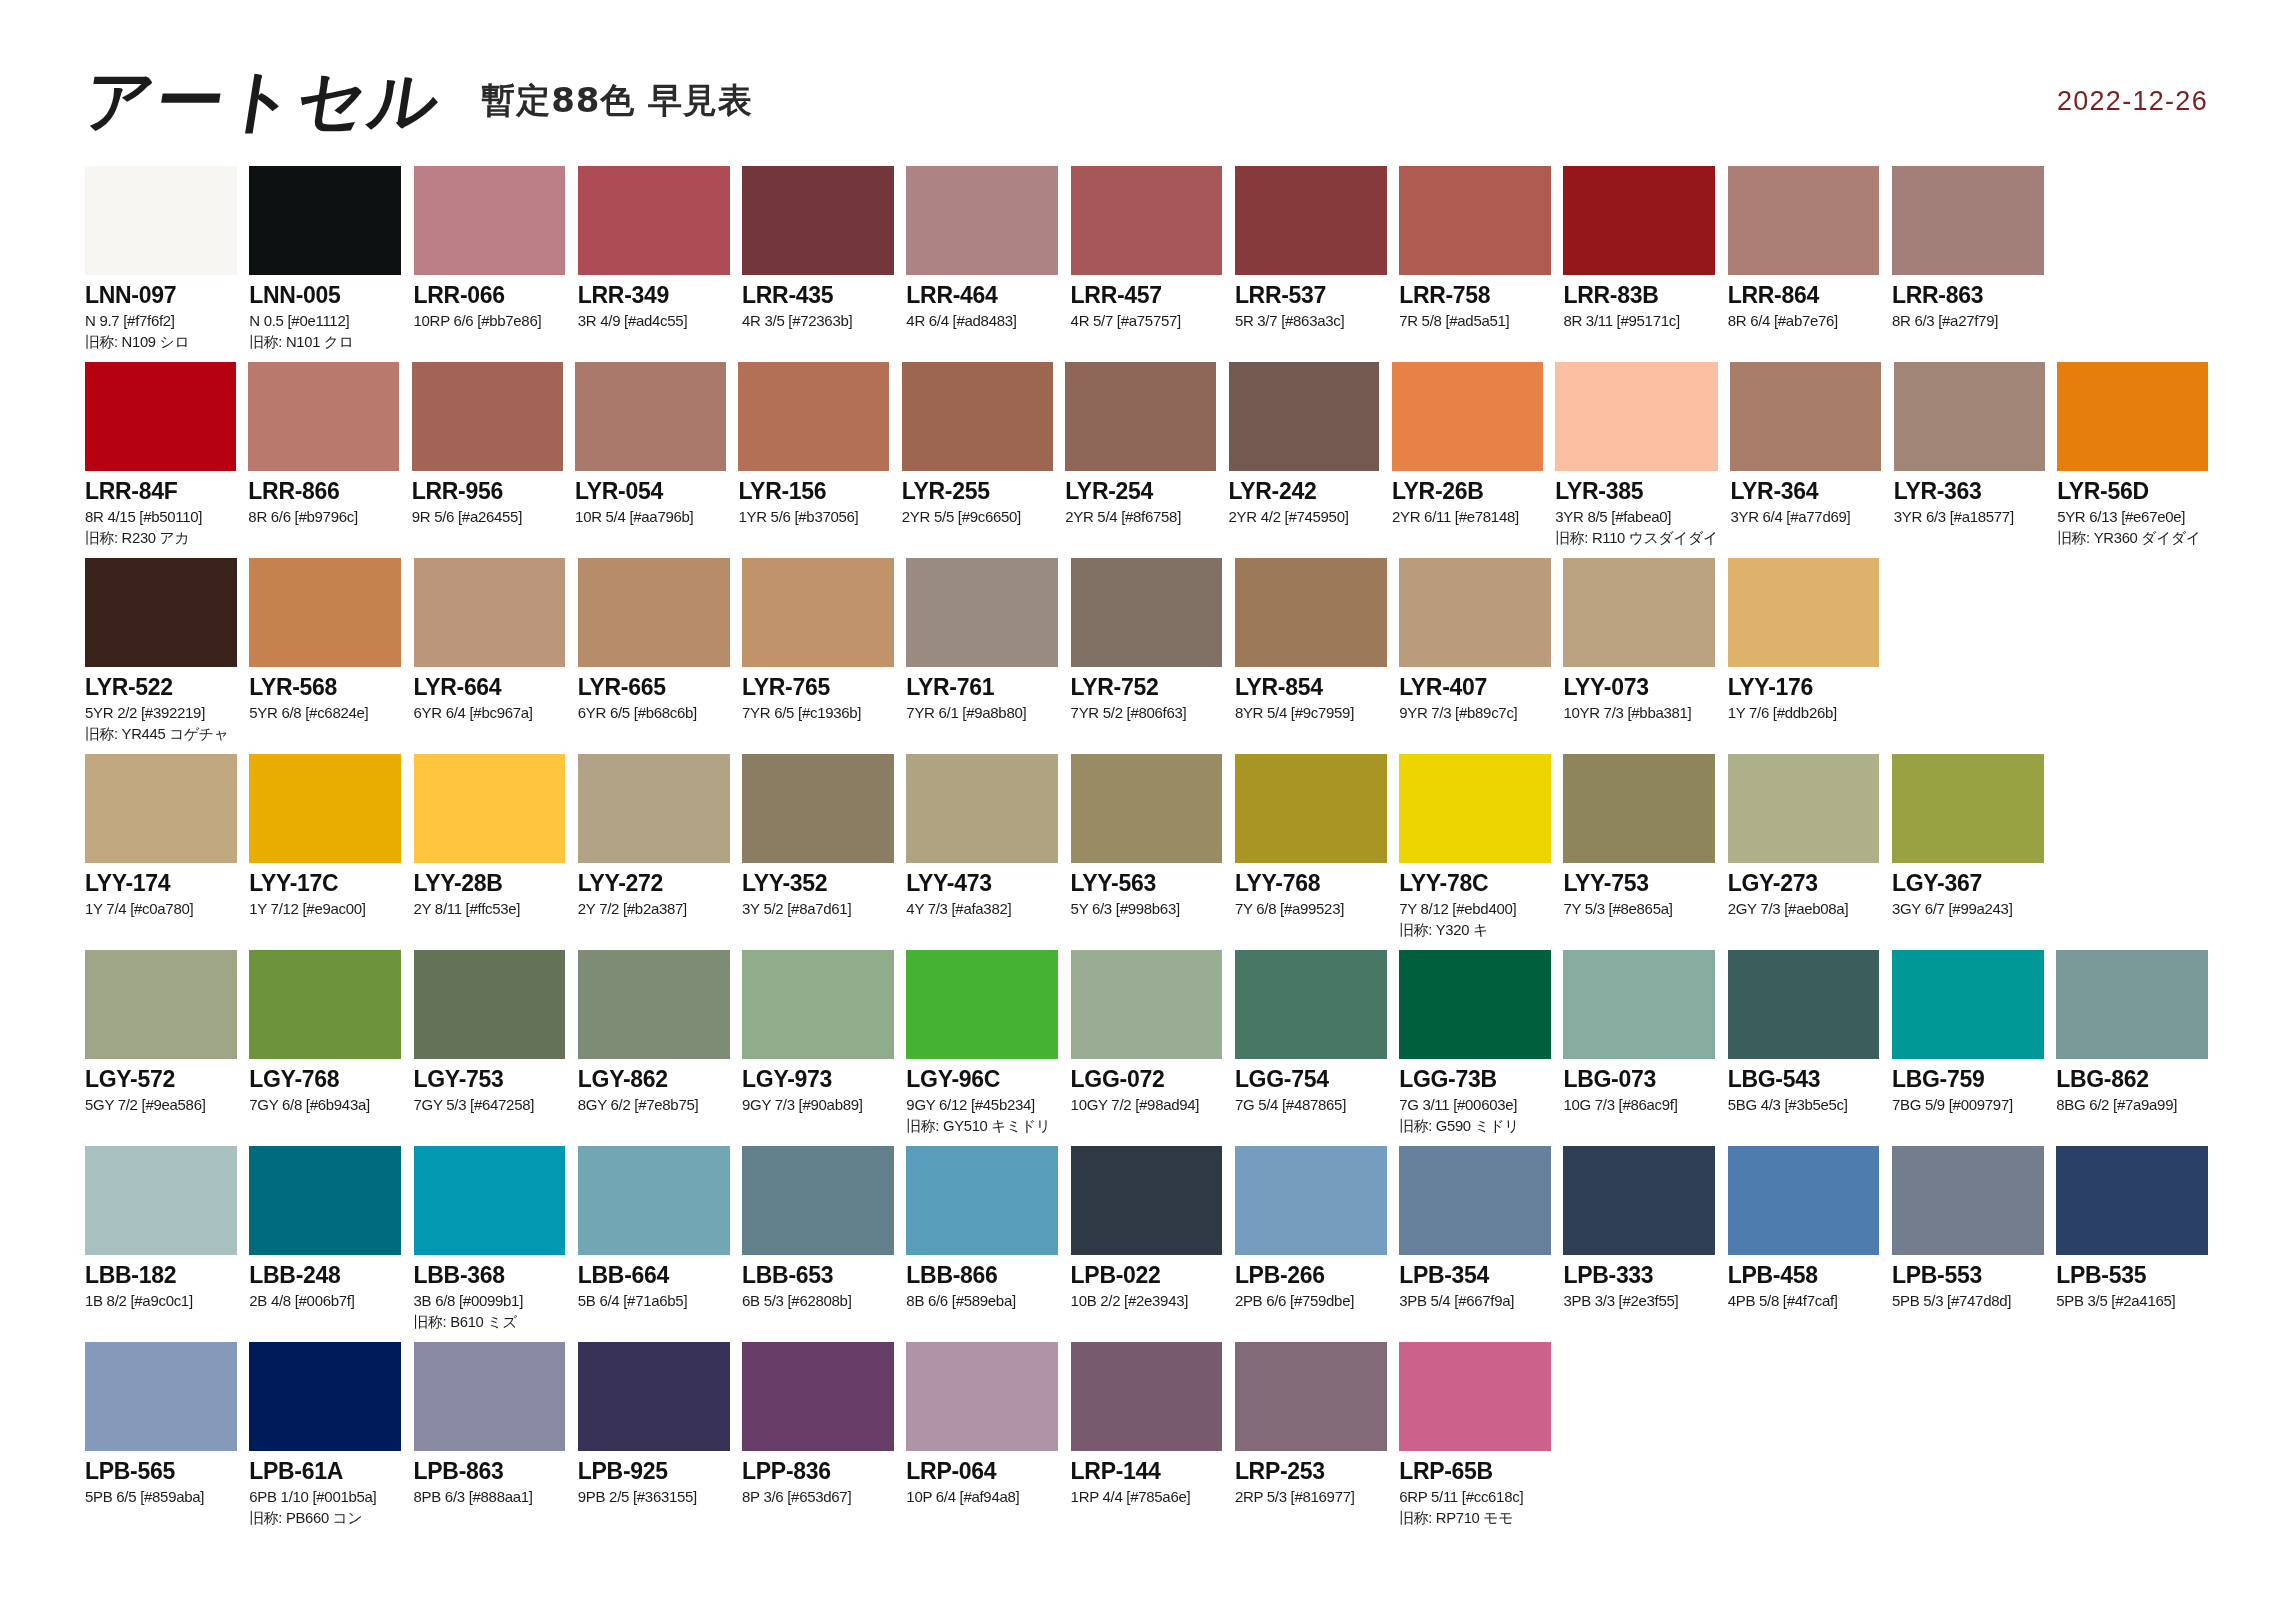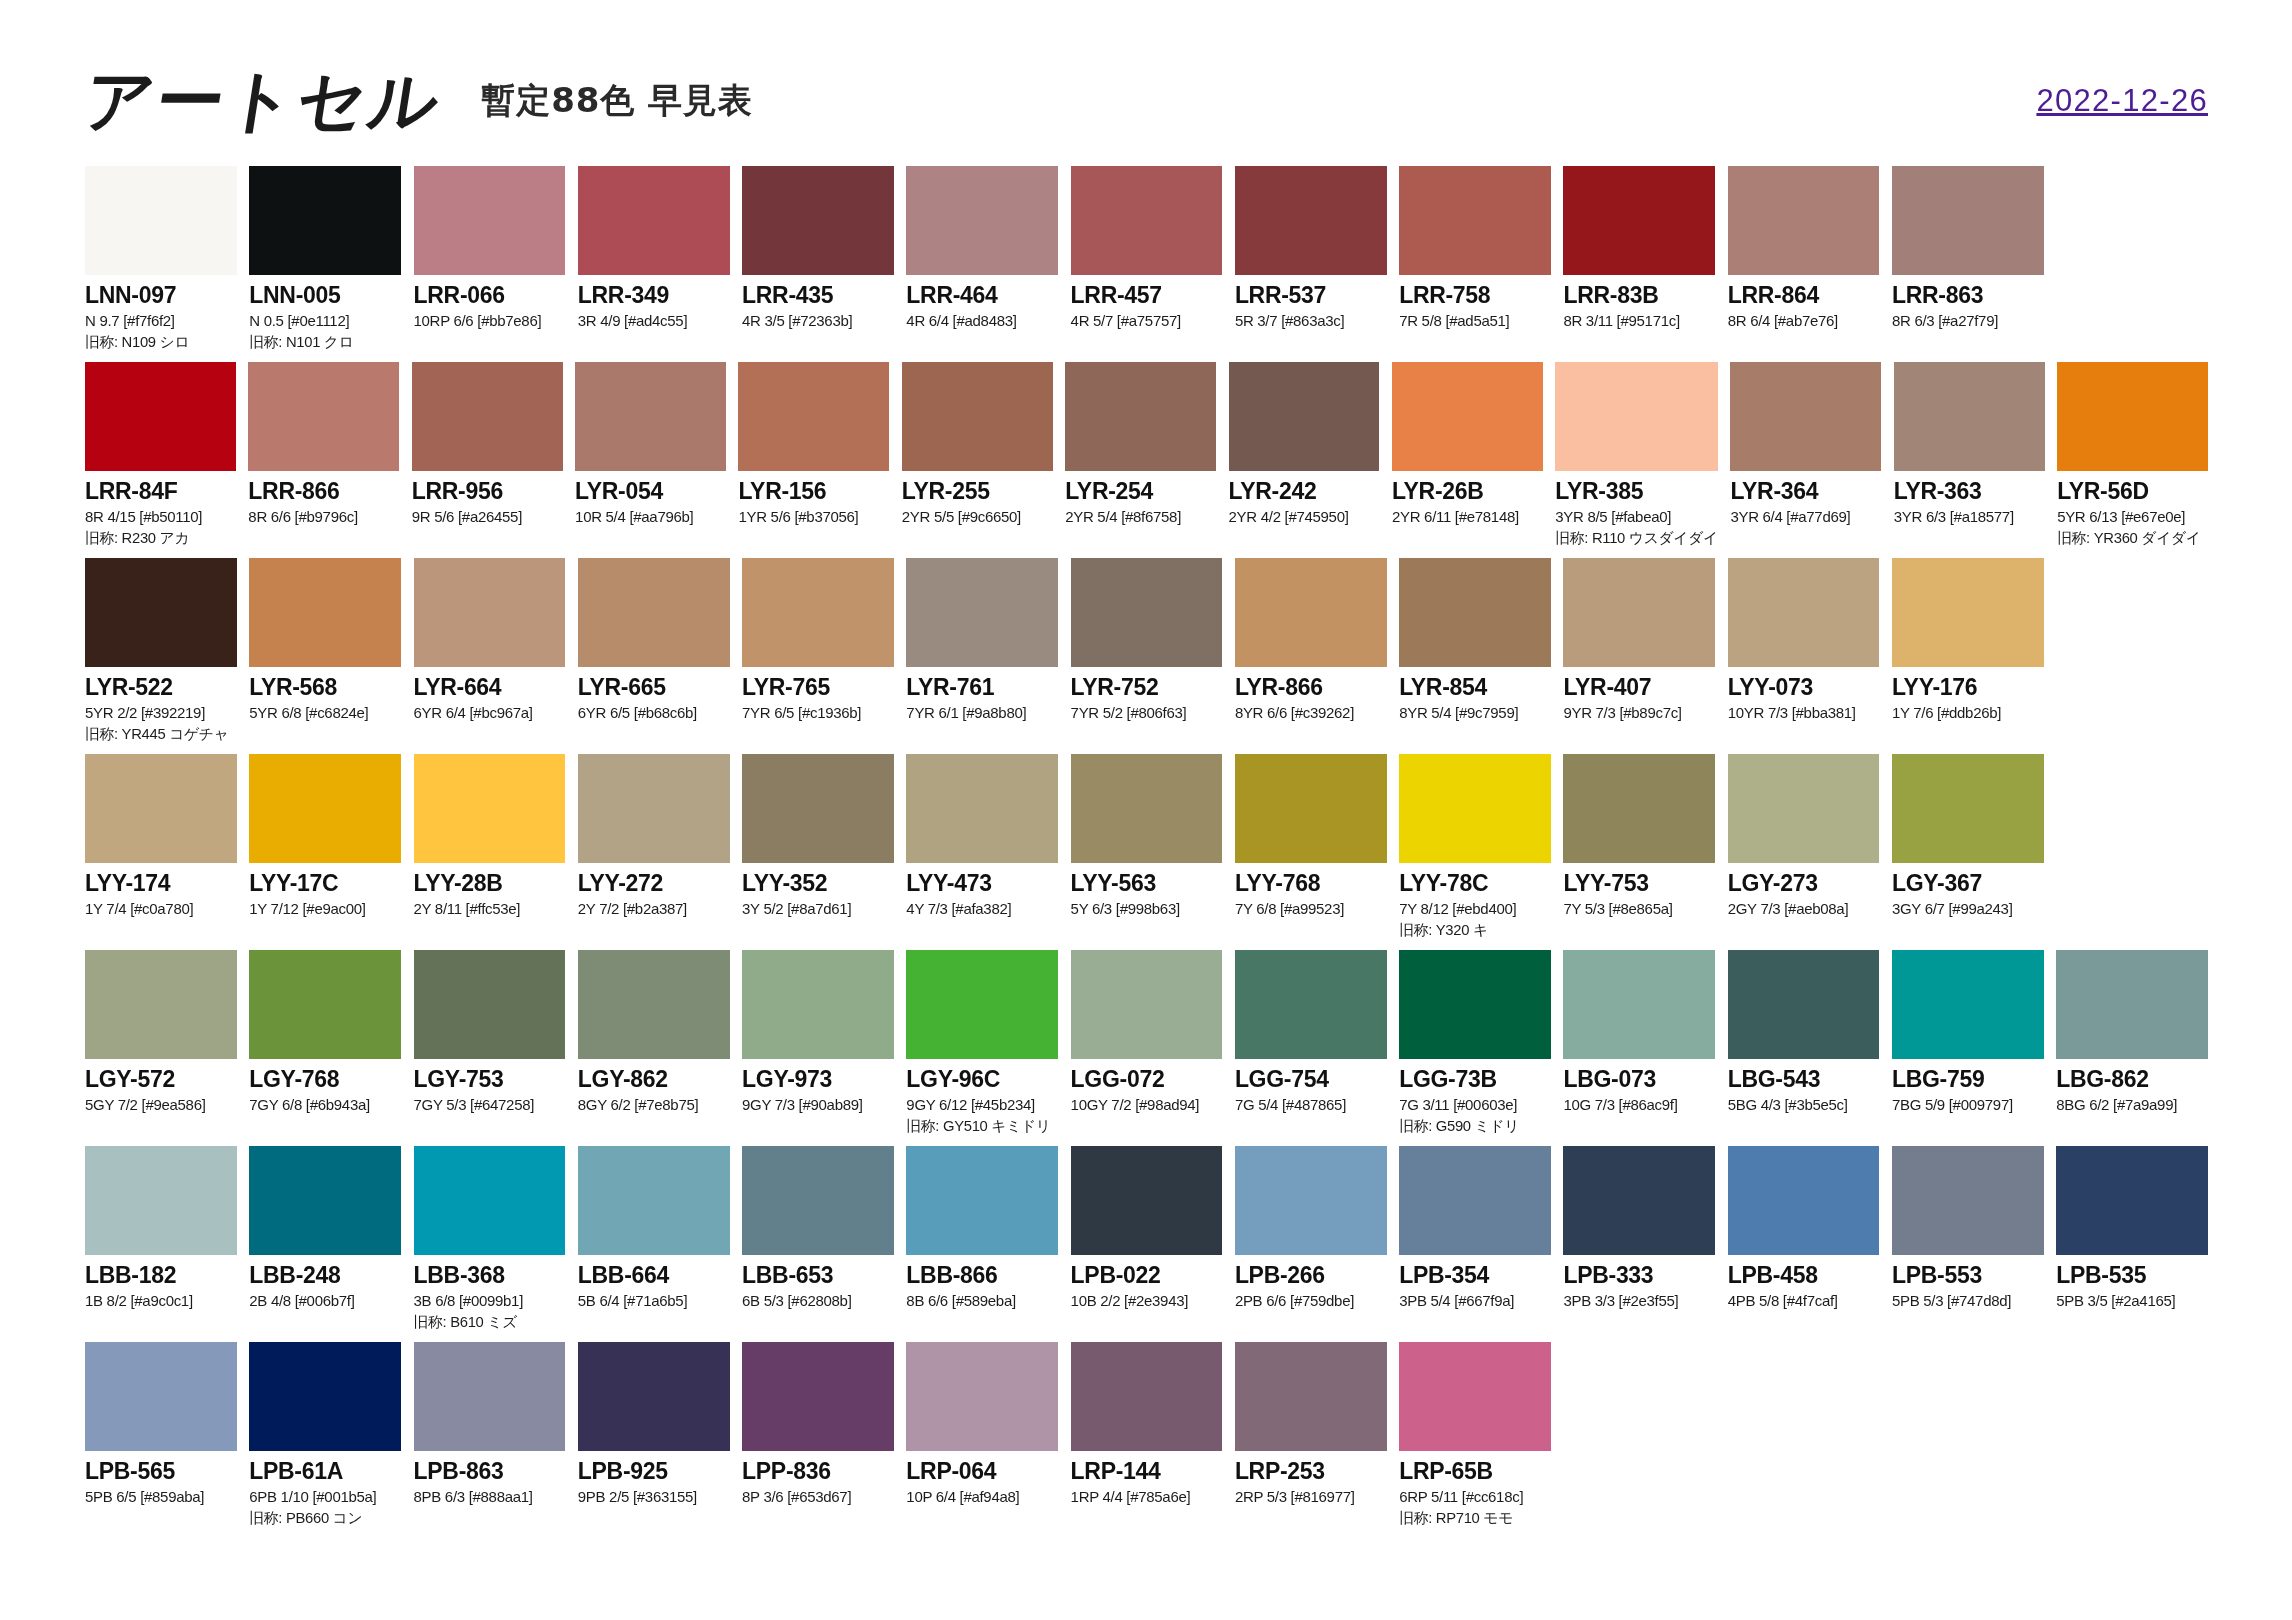--- a/index.html
+++ b/index.html
@@ -51,25 +51,24 @@
     font-weight: 600;
     font-size: 34px;
     color: #2a2a2a;
     margin-left: 41px;
     white-space: nowrap;
     letter-spacing: 0.9px;
   }
   .spacer { flex: 1 1 auto; }
   .date {
     font-family: "Liberation Sans", sans-serif;
-    font-size: 31px;
-    color: #4c1d95;
+    font-size: 27px;
+    color: #7f1d1d;
     letter-spacing: 1.3px;
     white-space: nowrap;
-    text-decoration: underline;
   }
   .row {
     display: grid;
     grid-template-columns: repeat(13, 1fr);
     column-gap: 12.5px;
     height: 196px;
   }
   .swatch-cell {
     display: flex;
     flex-direction: column;
@@ -353,27 +352,20 @@
           </div>
         </div>
         <div class="swatch-cell">
           <div class="chip" style="background: rgb(128, 111, 99);"></div>
           <div class="labels">
             <div class="code">LYR-752</div>
             <div class="spec">7YR 5/2 [#806f63]</div>
           </div>
         </div>
         <div class="swatch-cell">
-          <div class="chip" style="background: rgb(195, 146, 98);"></div>
-          <div class="labels">
-            <div class="code">LYR-866</div>
-            <div class="spec">8YR 6/6 [#c39262]</div>
-          </div>
-        </div>
-        <div class="swatch-cell">
           <div class="chip" style="background: rgb(156, 121, 89);"></div>
           <div class="labels">
             <div class="code">LYR-854</div>
             <div class="spec">8YR 5/4 [#9c7959]</div>
           </div>
         </div>
         <div class="swatch-cell">
           <div class="chip" style="background: rgb(184, 156, 124);"></div>
           <div class="labels">
             <div class="code">LYR-407</div>

